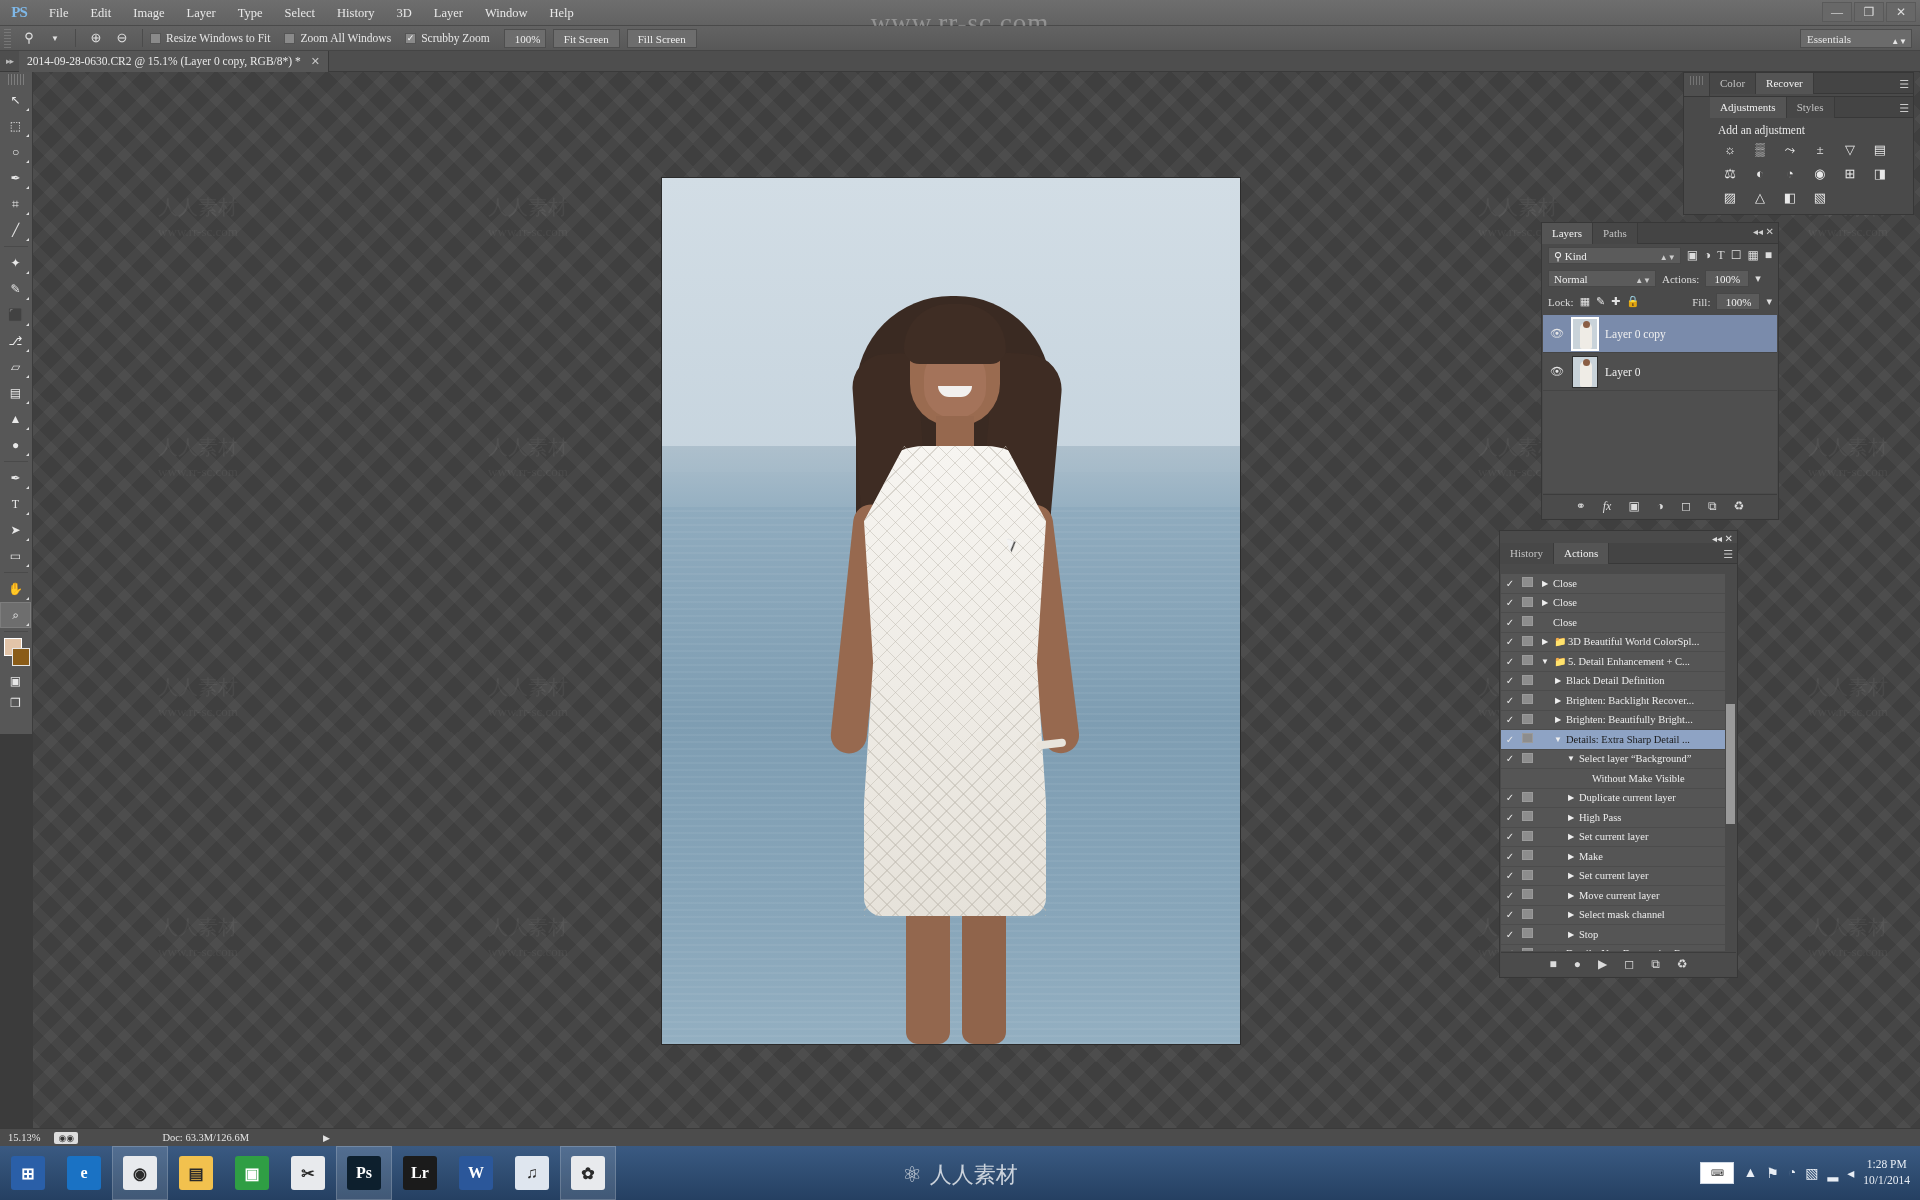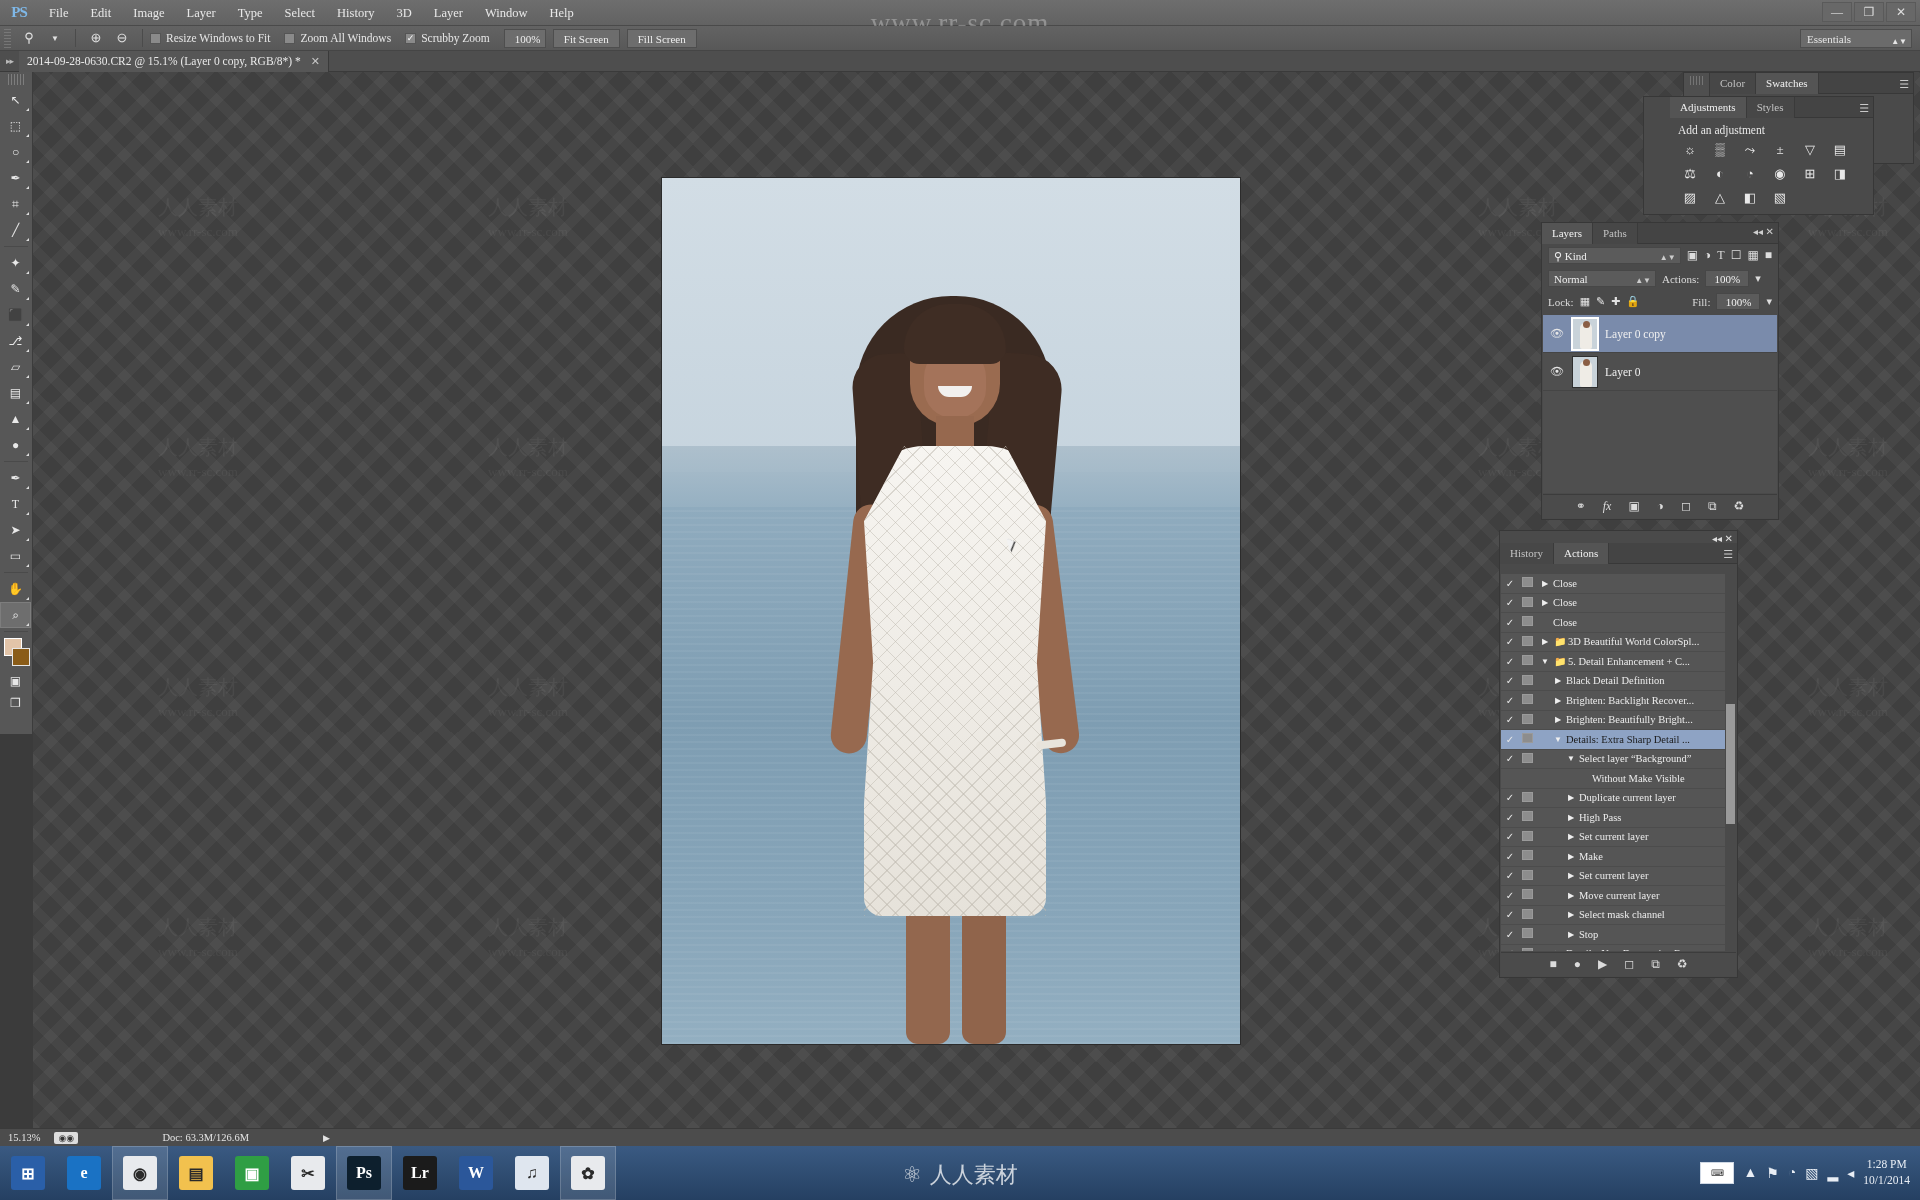--- a/index.html
+++ b/index.html
@@ -160,21 +160,21 @@
   .pclose { position:absolute; right:4px; top:3px; color:#cfcfcf; font-size:10px; }
 
   
   .rail { position:absolute; left:0; top:0; width:26px; background:#4f4f4f; border-right:1px solid #3a3a3a; }
   .rail-grip { height:9px; background:repeating-linear-gradient(90deg,#8d8d8d 0 1px,transparent 1px 3px);
                margin:3px 6px; opacity:.6;}
   .rail-ico { width:26px;height:30px; display:flex;align-items:center;justify-content:center; color:#ddd; font-size:14px;}
 
   
   #colorpanel { left:1683px; top:72px; width:231px; height:92px; }
-  #adjpanel   { left:1643px; top:96px; width:231px; height:119px; }
+  #adjpanel   { left:1683px; top:96px; width:231px; height:119px; }
   .adj-title { font-size:11.5px; color:#e8e8e8; padding:6px 8px 4px; }
   .adj-grid { display:flex; flex-wrap:wrap; padding:0 8px; gap:4px 6px; }
   .adj-ico { width:24px;height:20px; display:flex;align-items:center;justify-content:center;
              color:#e9e9e9; font-size:13px; }
 
   
   #layerspanel { left:1541px; top:222px; width:238px; height:298px; }
   .lrow { display:flex; align-items:center; height:23px; padding:0 6px; gap:6px; font-size:11px; color:#e2e2e2;}
   .lfield { flex:1; height:17px; background:#5b5b5b; border:1px solid #474747; line-height:16px;
             padding:0 5px; font-size:11px; color:#eee; position:relative;}
@@ -455,21 +455,21 @@
     <div class="rail" style="height:90px;">
       <div class="rail-grip"></div>
       <div class="rail-ico">⚘</div>
       <div class="rail-ico">⏱</div>
       <div class="rail-grip"></div>
       <div class="rail-ico">▦</div>
     </div>
     <div style="margin-left:26px;text-align:center;">
       <div class="panel-tabs">
         <div class="ptab">Color</div>
-        <div class="ptab active">Swatches</div>
+        <div class="ptab active">Recover</div>
         <div class="pmenu">☰</div>
       </div>
     </div>
   </div>
 
   <div class="panel" id="adjpanel">
     <div style="margin-left:26px;">
       <div class="panel-tabs">
         <div class="ptab active">Adjustments</div>
         <div class="ptab">Styles</div>

